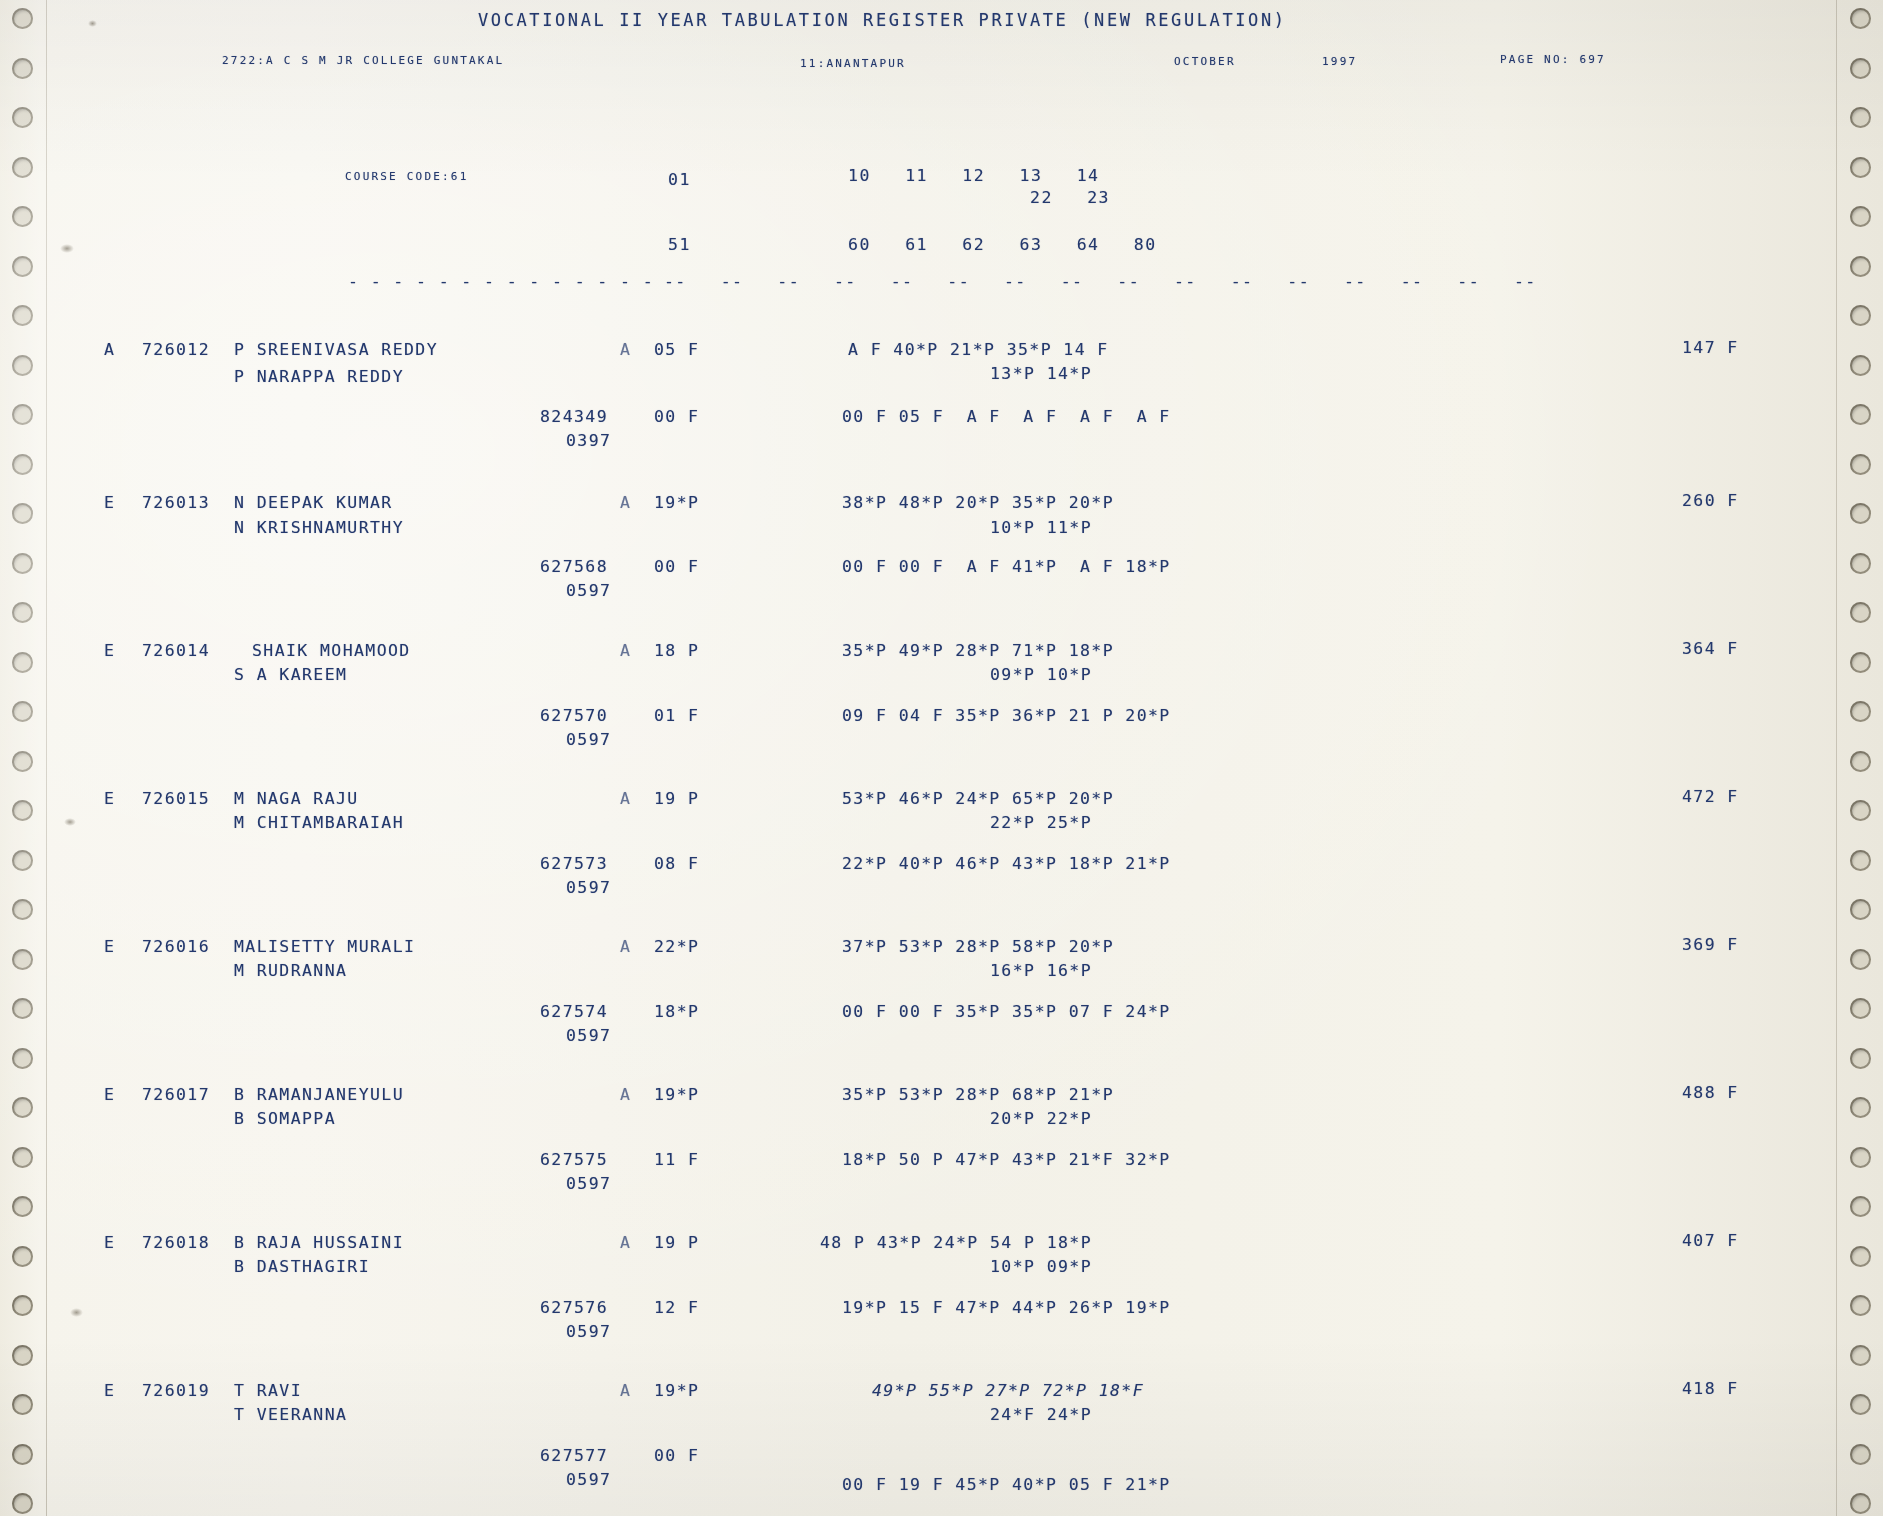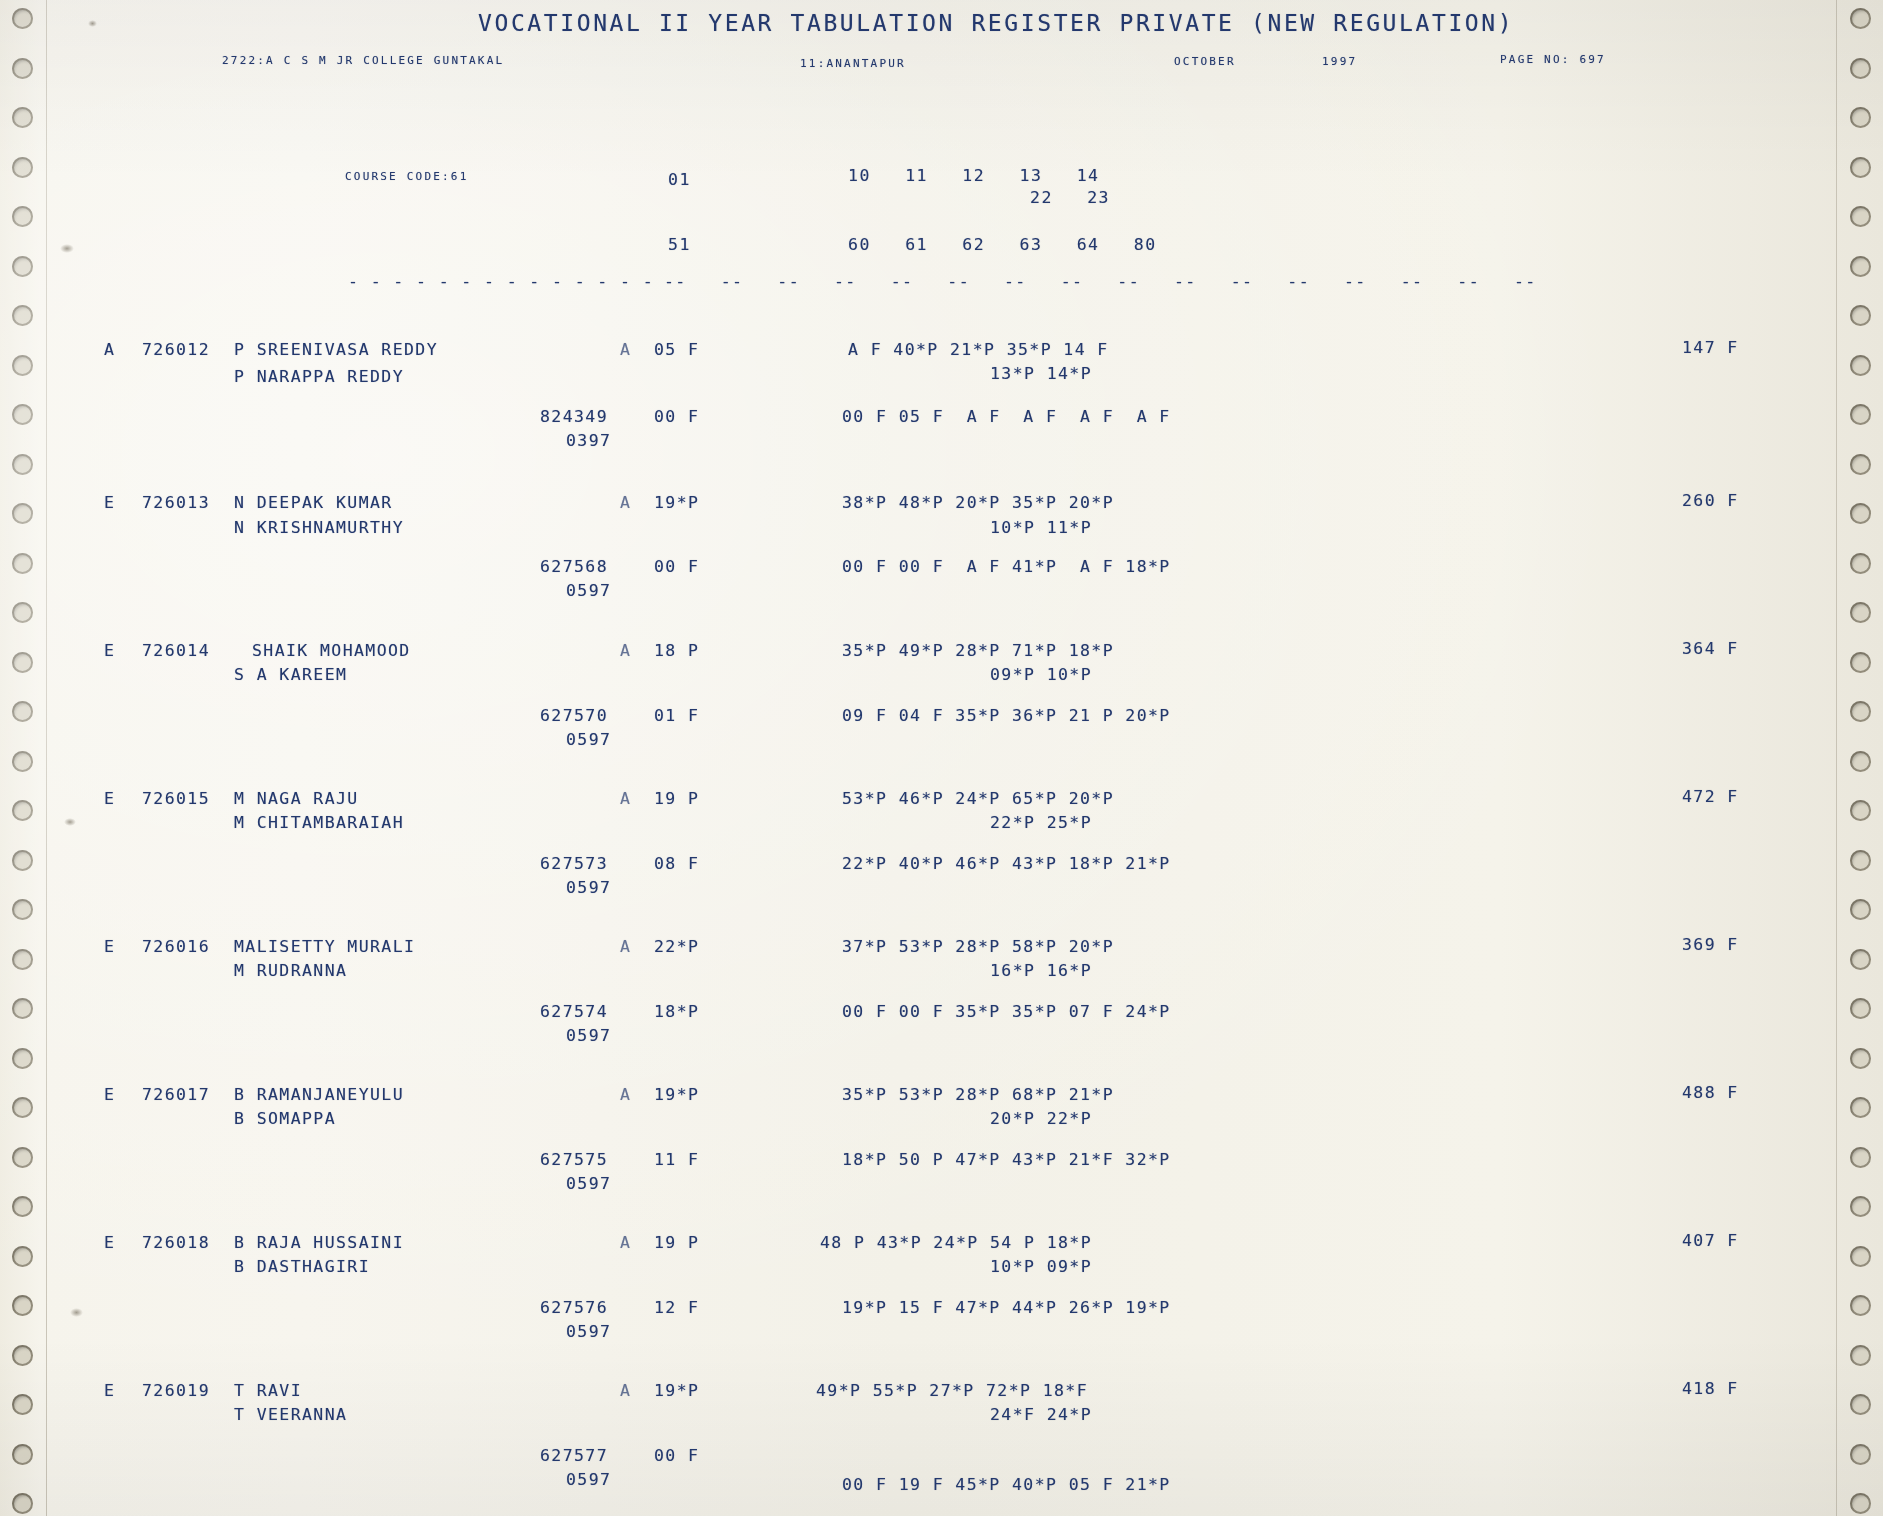--- a/index.html
+++ b/index.html
@@ -62,21 +62,21 @@
   }
   .ln {
     position: absolute;
     white-space: pre;
     font-family: "DejaVu Sans Mono", monospace;
     letter-spacing: 1.6px;
     color: #23386d;
     text-shadow: 0 0 1px rgba(35,56,109,0.35);
   }
   .title {
-    font-size: 23px;
+    font-size: 17px;
     letter-spacing: 2.6px;
   }
   .hdr {
     font-size: 11px;
     letter-spacing: 2.2px;
   }
   .sm { font-size: 16.5px; letter-spacing: 1.5px; }
   .row { font-size: 16.5px; letter-spacing: 1.4px; }
   .faint { color: #3d4f7c; opacity: 0.78; }
   .dashes { font-size: 16.5px; letter-spacing: 1.4px; }
@@ -298,21 +298,21 @@
       <div class="ln row" style="left:842px; top:1298px;">19*P 15 F 47*P 44*P 26*P 19*P</div>
     </div>
 
     <div>
       <div class="ln row" style="left:104px; top:1381px;">E</div>
       <div class="ln row" style="left:142px; top:1381px;">726019</div>
       <div class="ln row" style="left:234px; top:1381px;">T RAVI</div>
       <div class="ln row" style="left:234px; top:1405px;">T VEERANNA</div>
       <div class="ln row faint" style="left:620px; top:1381px;">A</div>
       <div class="ln row" style="left:654px; top:1381px;">19*P</div>
-      <div class="ln row" style="left:816px; top:1381px;">49*P 55*P 27*P 72*P 18*F</div>
+      <div class="ln row" style="left:872px; top:1381px;font-style:italic;">49*P 55*P 27*P 72*P 18*F</div>
       <div class="ln row" style="left:990px; top:1405px;">24*F 24*P</div>
       <div class="ln row" style="left:1682px; top:1379px;">418 F</div>
       <div class="ln row" style="left:540px; top:1446px;">627577</div>
       <div class="ln row" style="left:566px; top:1470px;">0597</div>
       <div class="ln row" style="left:654px; top:1446px;">00 F</div>
       <div class="ln row" style="left:842px; top:1446px;margin-top:29px;">00 F 19 F 45*P 40*P 05 F 21*P</div>
     </div>
 
   </div>
 </div>

